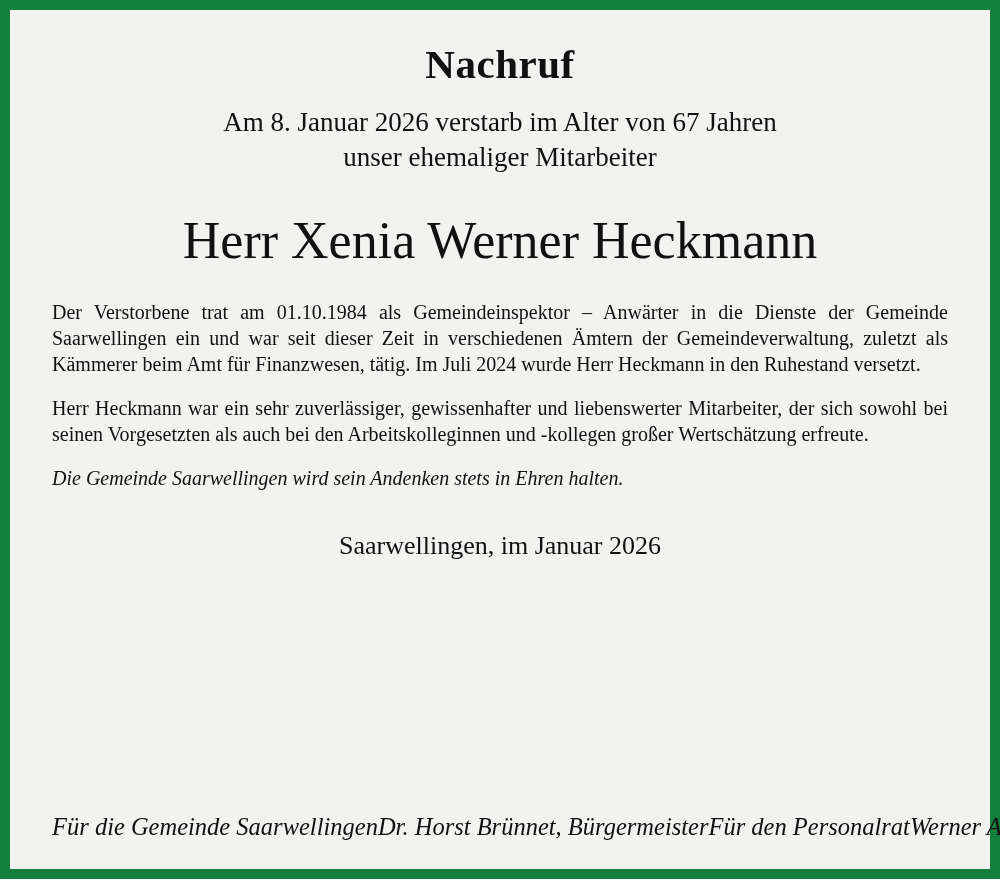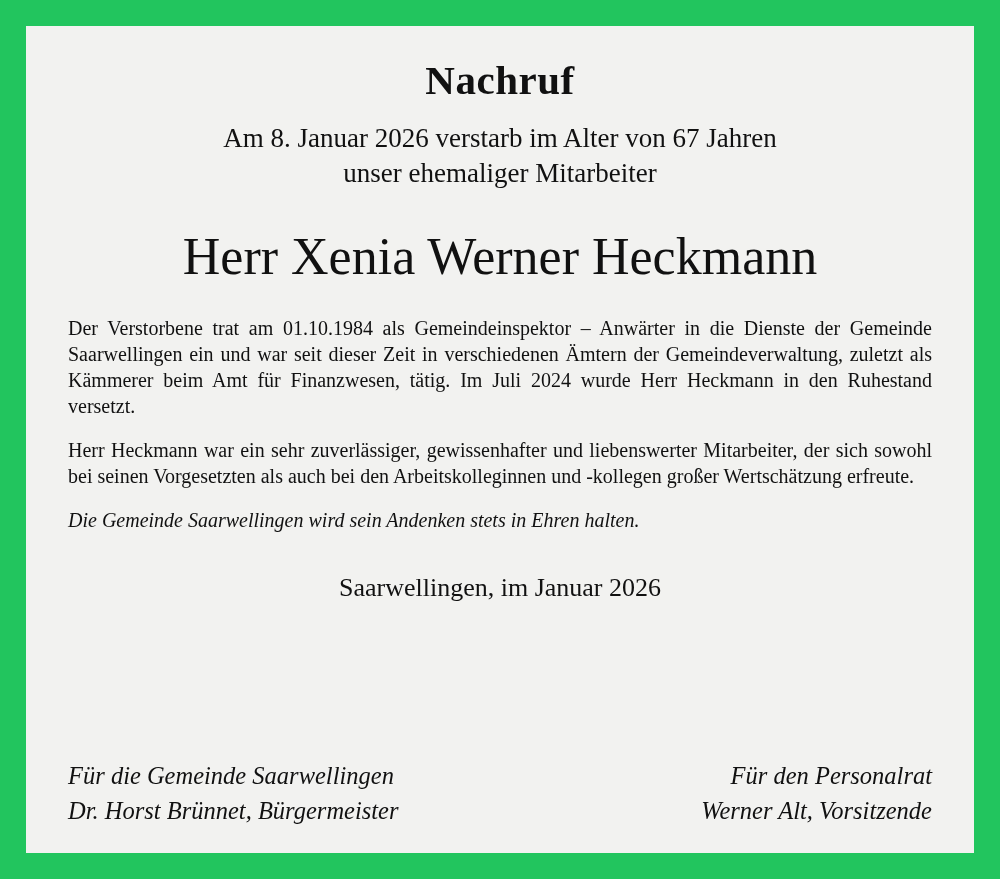--- a/index.html
+++ b/index.html
@@ -10,22 +10,22 @@
   body {
     width: 1000px;
     height: 879px;
     font-family: "Liberation Serif", serif;
     color: #111111;
   }
   .obituary-frame {
     box-sizing: border-box;
     width: 1000px;
     height: 879px;
-    background: #22c55e;
-    padding: 26px;
+    background: #15803d;
+    padding: 10px;
   }
   .obituary-card {
     box-sizing: border-box;
     width: 100%;
     height: 100%;
     background: #f2f2f0;
     padding: 26px 42px 18px 42px;
     display: flex;
     flex-direction: column;
   }
@@ -75,21 +75,21 @@
     justify-content: space-between;
     align-items: flex-start;
     font-style: italic;
     font-size: 24.5px;
     line-height: 1.45;
     margin-top: auto;
     padding-bottom: 6px;
   }
   .sig-col {
     display: flex;
-    flex-direction: column;
+    flex-direction: row;
   }
   .sig-col.right {
     text-align: right;
     min-width: 300px;
   }
   .sig-line {
     white-space: nowrap;
   }
 </style>
 </head>

